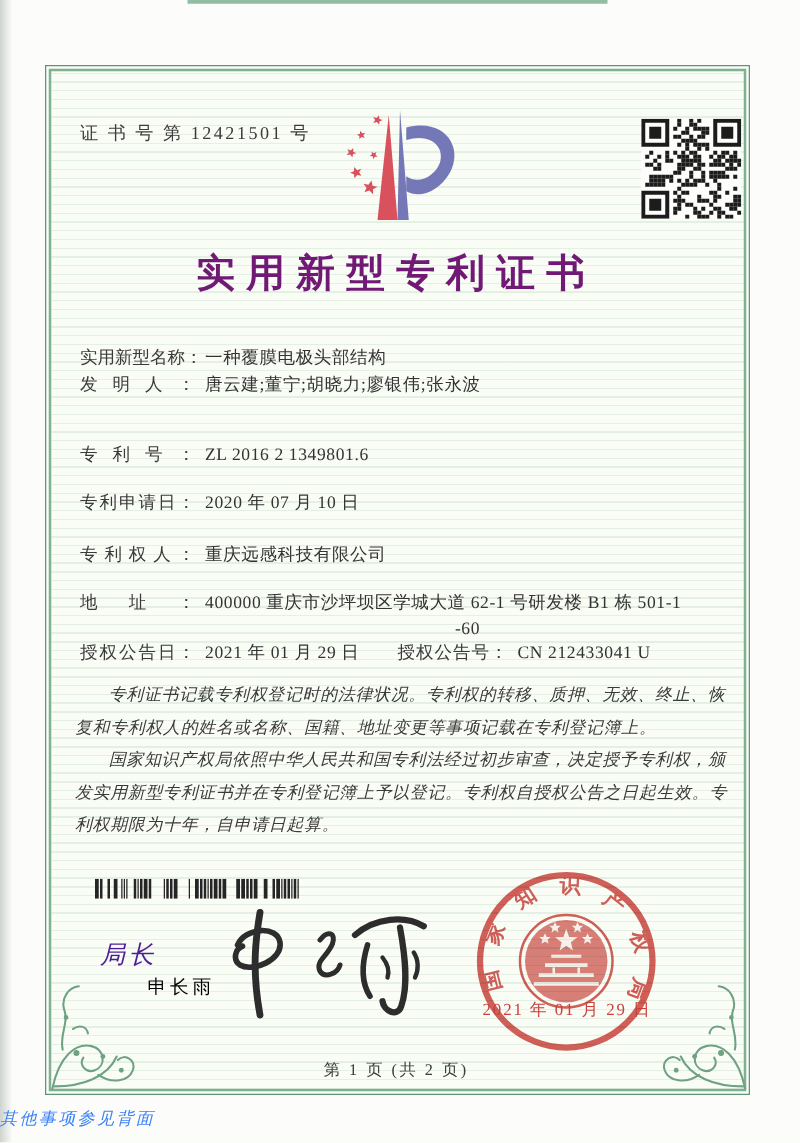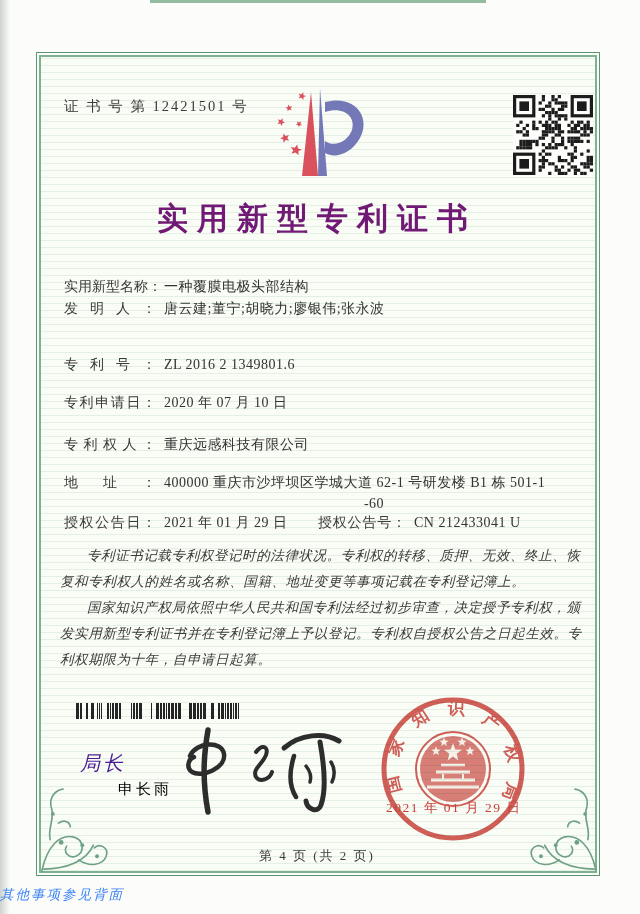--- a/index.html
+++ b/index.html
@@ -434,14 +434,14 @@
     <path d="M20,40 C26,36 32,38 33,44"></path>
   </g>
   <g fill="#6fa183">
     <circle cx="23" cy="61" r="2.6"></circle>
       <circle cx="46" cy="64" r="2.1"></circle>
     <circle cx="62" cy="76" r="2.1"></circle>
       <circle cx="14" cy="30" r="2"></circle>
   </g>
 </svg>
 
-<div class="abs page-info">第 4 页 (共 2 页)</div>
+<div class="abs page-info">第 1 页 (共 2 页)</div>
 <div class="abs back-note">其他事项参见背面</div>
 
 </body></html>

